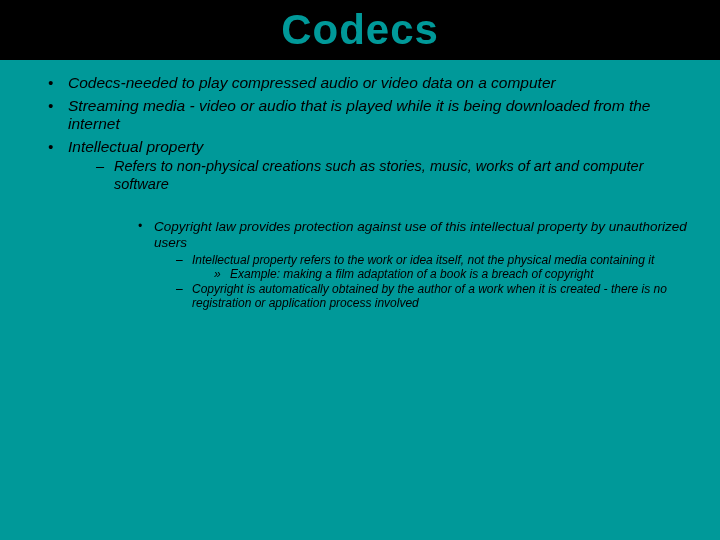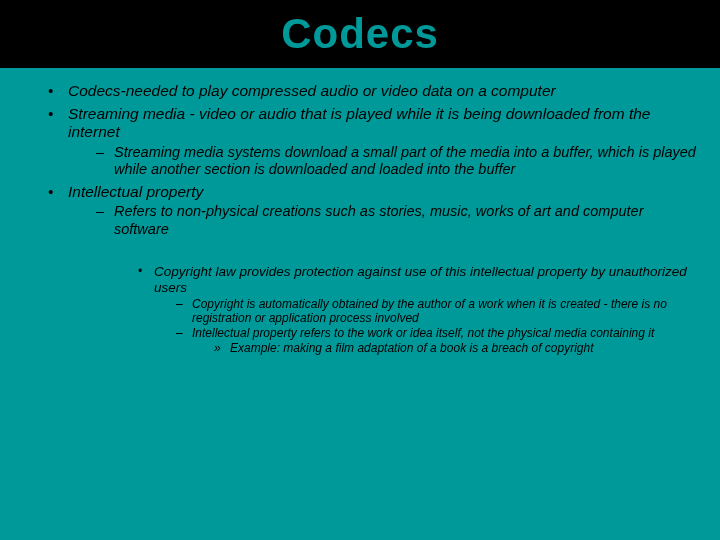--- a/index.html
+++ b/index.html
@@ -4,21 +4,21 @@
 <style>
   * { box-sizing: border-box; margin: 0; padding: 0; }
   html, body { width: 720px; height: 540px; overflow: hidden; }
   body {
     background: #009999;
     font-family: Arial, sans-serif;
     color: #000;
   }
   .title-band {
     background: #000;
-    height: 68px;
+    height: 60px;
     display: flex;
     align-items: center;
     justify-content: center;
   }
   .title {
     font-family: "Arial Black", Arial, sans-serif;
     font-weight: 900;
     font-size: 42px;
     color: #009999;
     letter-spacing: 1px;
@@ -62,45 +62,40 @@
   <div class="title">Codecs</div>
 </div>
 
 <div class="content">
   <ul class="lvl1">
     <li>
       <span>Codecs-needed to play compressed audio or video data on a computer</span>
     </li>
     <li>
       <span>Streaming media - video or audio that is played while it is being downloaded from the internet</span>
-      <ul class="lvl2">
-        <li>
-          <span>Streaming media systems download a small part of the media into a buffer, which is played while another section is downloaded and loaded into the buffer</span>
-        </li>
-      </ul>
     </li>
     <li>
       <span>Intellectual property</span>
       <ul class="lvl2">
         <li>
           <span>Refers to non-physical creations such as stories, music, works of art and computer software</span>
           <ul class="lvl3">
             <li>
               <span>Copyright law provides protection against use of this intellectual property by unauthorized users</span>
               <ul class="lvl4">
                 <li>
-                  <span>Copyright is automatically obtained by the author of a work when it is created - there is no registration or application process involved</span>
-                </li>
-                <li>
                   <span>Intellectual property refers to the work or idea itself, not the physical media containing it</span>
                   <ul class="lvl5">
                     <li>
                       <span>Example:  making a film adaptation of a book is a breach of copyright</span>
                     </li>
                   </ul>
+                </li>
+                <li>
+                  <span>Copyright is automatically obtained by the author of a work when it is created - there is no registration or application process involved</span>
                 </li>
               </ul>
             </li>
           </ul>
         </li>
       </ul>
     </li>
   </ul>
 </div>
 

